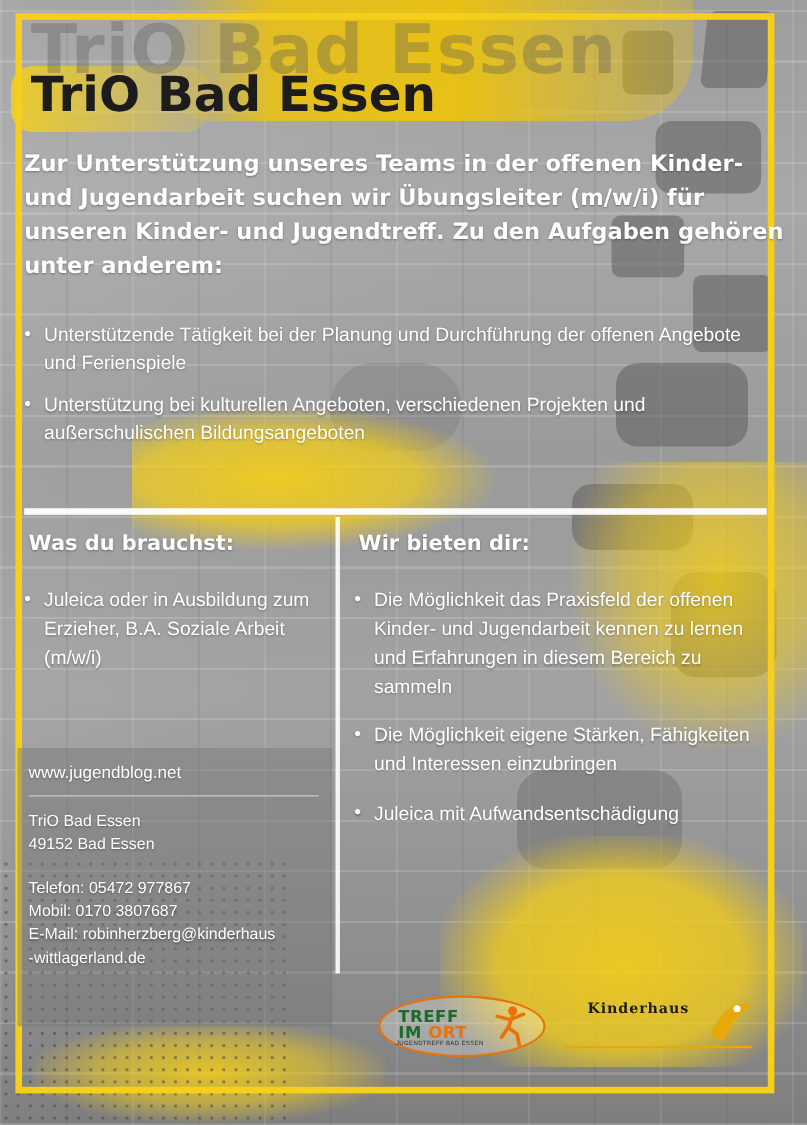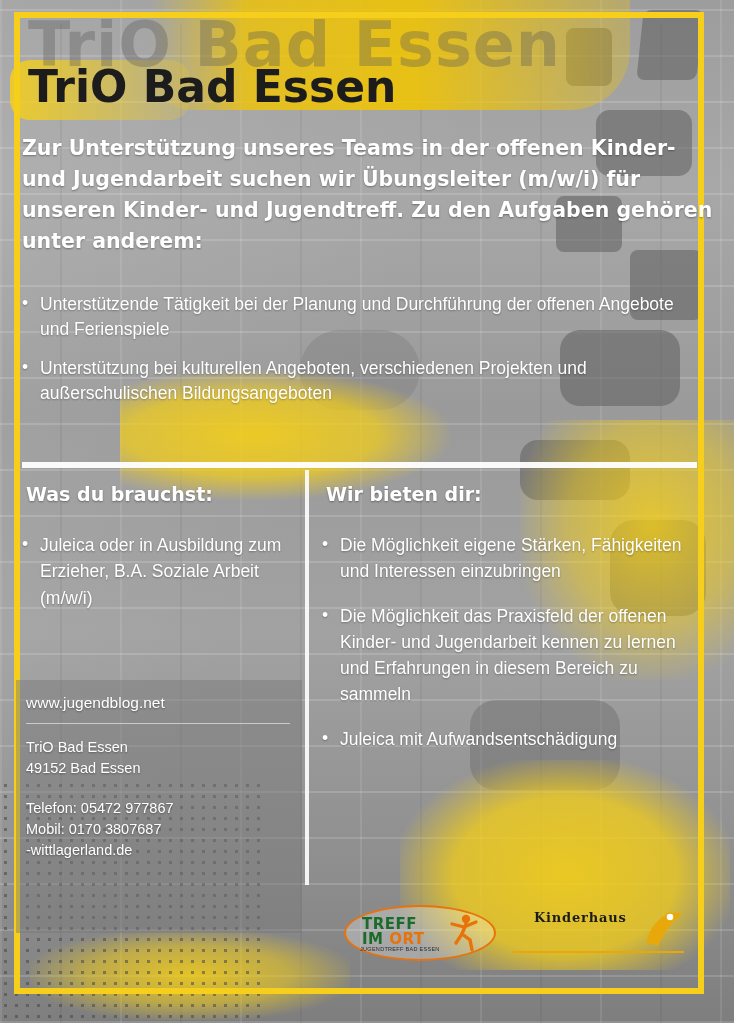--- a/index.html
+++ b/index.html
@@ -380,35 +380,36 @@
     <div class="vdivider"></div>
 
     <div class="col-head left">Was du brauchst:</div>
     <div class="col-head right">Wir bieten dir:</div>
 
     <ul class="bullets col-left">
       <li>Juleica oder in Ausbildung zum Erzieher, B.A. Soziale Arbeit (m/w/i)</li>
     </ul>
 
     <ul class="bullets col-right">
+      <li>Die Möglichkeit das Praxisfeld der offenen Kinder- und Jugendarbeit kennen zu lernen und Erfahrungen in diesem Bereich zu sammeln</li>
       <li>Die Möglichkeit eigene Stärken, Fähigkeiten und Interessen einzubringen</li>
-      <li>Die Möglichkeit das Praxisfeld der offenen Kinder- und Jugendarbeit kennen zu lernen und Erfahrungen in diesem Bereich zu sammeln</li>
       <li>Juleica mit Aufwandsentschädigung</li>
     </ul>
 
     <div class="contact-box"></div>
     <div class="contact">
       <div class="web">www.jugendblog.net</div>
       <div class="block">
         <div>TriO Bad Essen</div>
         <div>49152 Bad Essen</div>
       </div>
       <div class="block">
         <div>Telefon: 05472 977867</div>
         <div>Mobil: 0170 3807687</div>
+        <div>E-Mail: robinherzberg@kinderhaus</div>
         <div>-wittlagerland.de</div>
       </div>
     </div>
 
     <div class="logo-treff">
       <div class="oval"></div>
       <div class="l1">TREFF</div>
       <div class="l2"><span>IM </span><span class="or">ORT</span></div>
       <div class="l3">JUGENDTREFF BAD ESSEN</div>
       <svg class="figure" viewBox="0 0 34 40">

